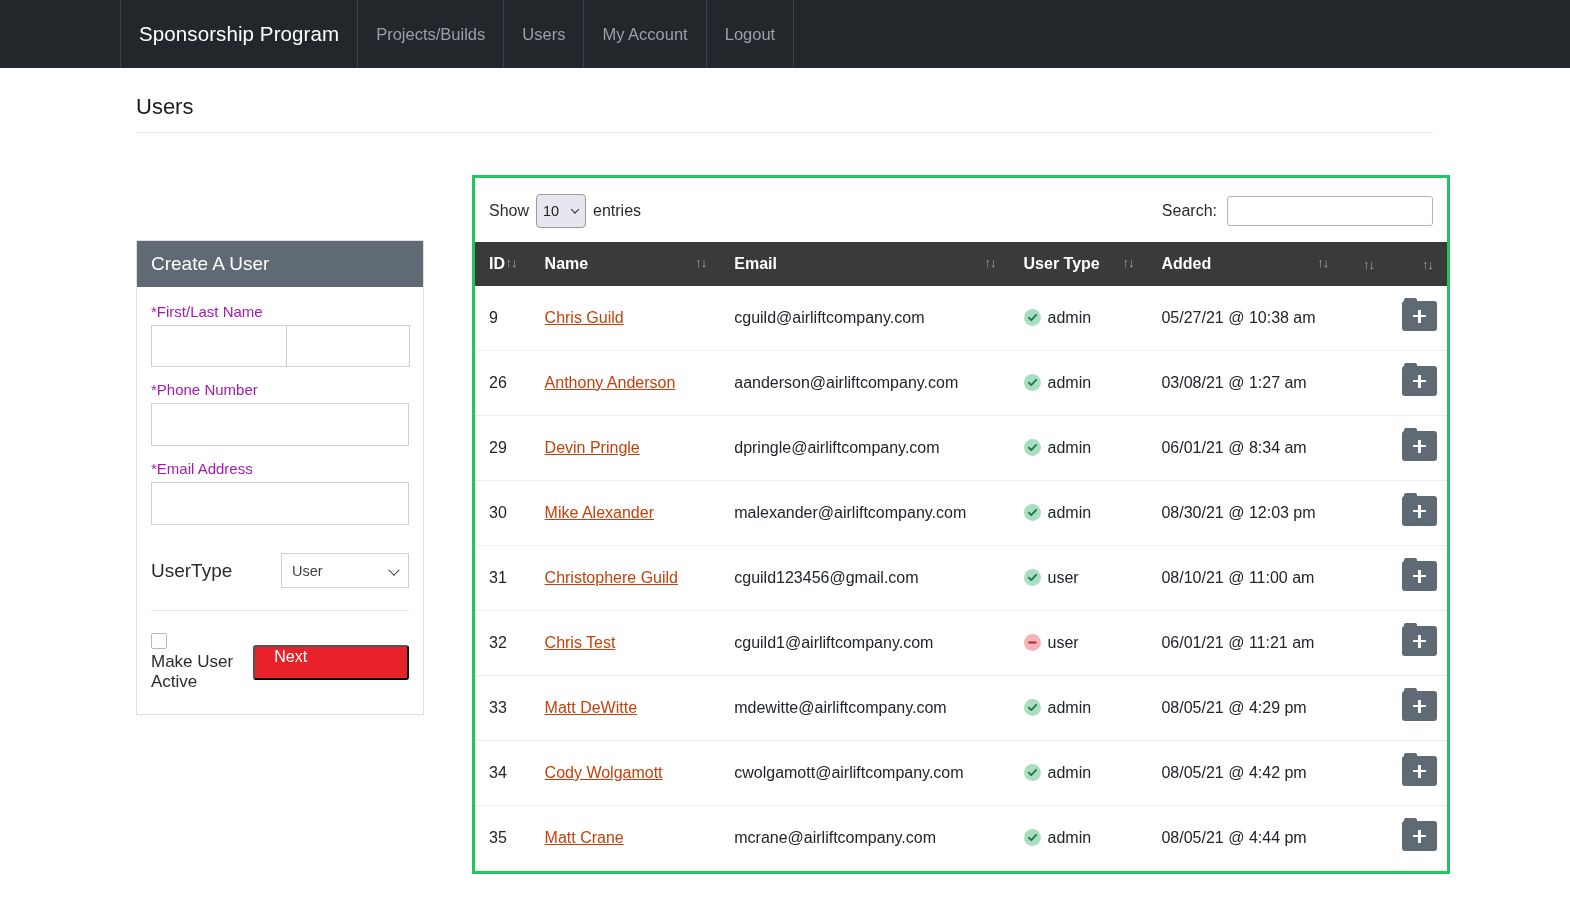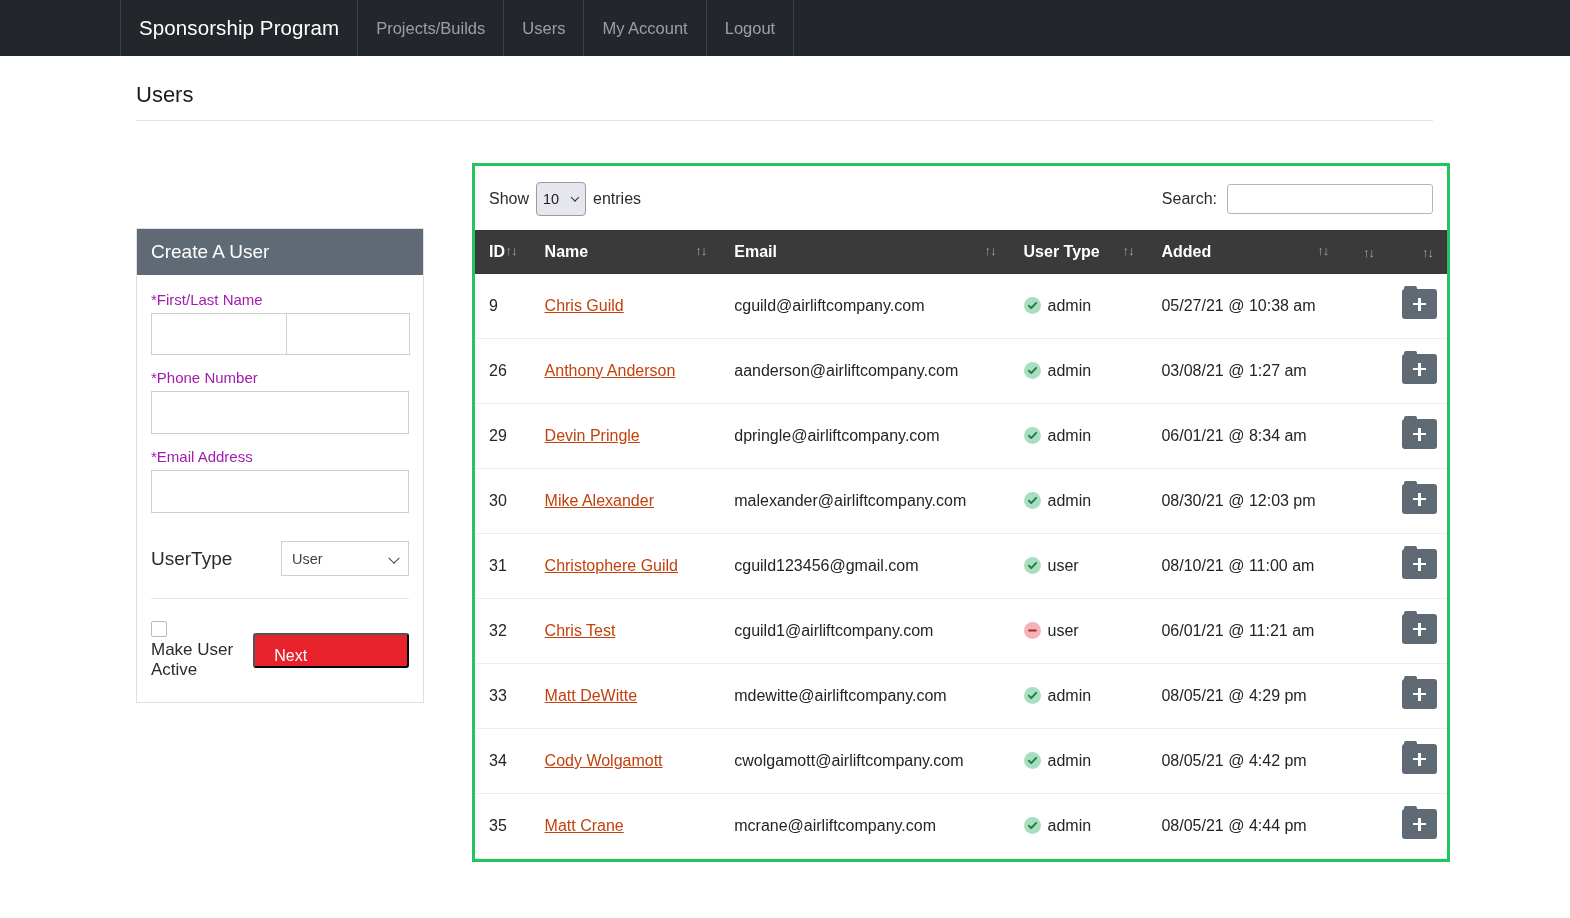--- a/index.html
+++ b/index.html
@@ -7,21 +7,21 @@
     margin: 0; padding: 0;
     width: 1570px; height: 918px;
     background: #ffffff;
     font-family: "Liberation Sans", sans-serif;
     color: #212529;
     overflow: hidden;
   }
 
   
   .navbar {
-    height: 56px;
+    height: 68px;
     background: #23272b;
     display: flex;
     align-items: stretch;
     padding-left: 120px;
   }
   .nav-brand {
     display: flex; align-items: center;
     padding: 0 18px;
     color: #ffffff;
     font-size: 20.5px;
@@ -140,21 +140,21 @@
   }
   .checkbox-wrap { display: flex; gap: 3px; flex-direction: column; }
   .cbx {
     width: 16px; height: 16px;
     border: 1px solid #b9b9b9;
     border-radius: 2px;
     background: #fff;
   }
   .cbx-label { font-size: 17px; color: #2b2b2b; }
   .btn-next {
-    display: flex; align-items: flex-end;
+    display: flex; align-items: flex-start;
     background: #e8222a;
     color: #fff;
     height: 35px;
     border-radius: 3px;
     overflow: hidden;
     gap: 40px;
   }
   .btn-next .lbl { padding: 0 13px; font-size: 16px; }
   .btn-next .sep { width: 1px; height: 100%; background: rgba(255,255,255,.35); }
   .btn-next .ico { padding: 0 11px; display: flex; align-items: center; }

